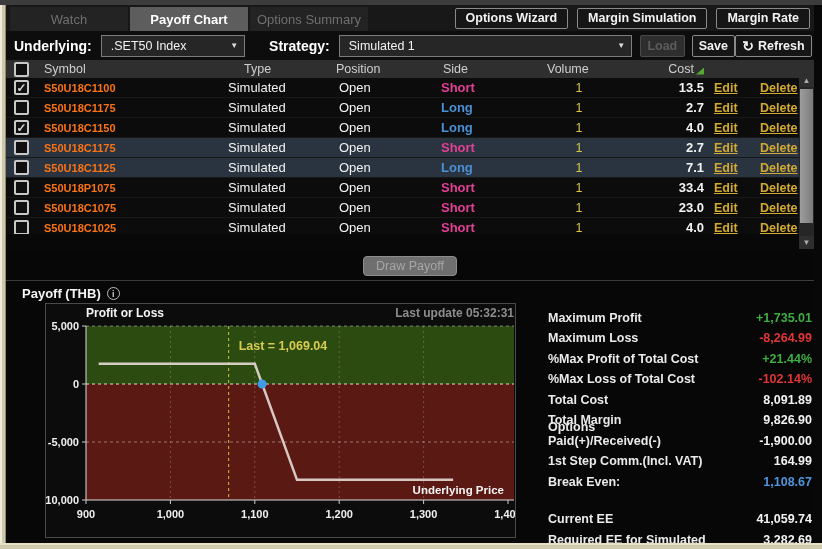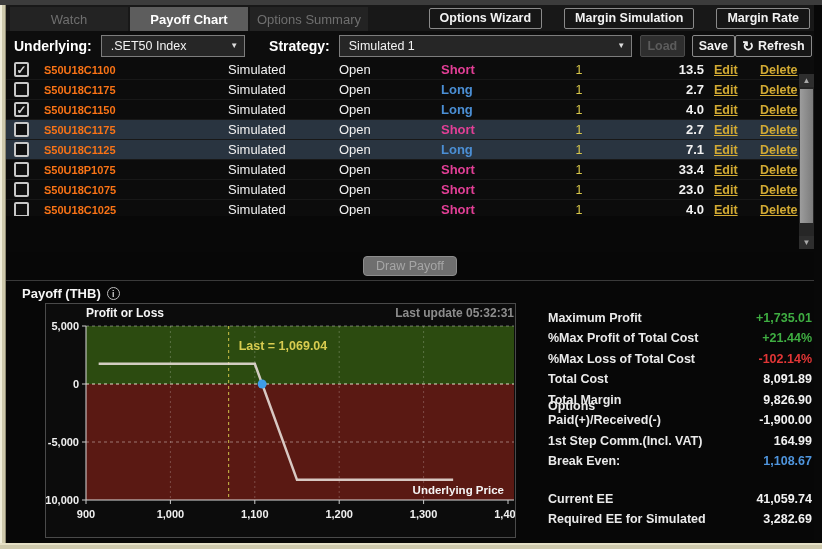--- a/index.html
+++ b/index.html
@@ -11,21 +11,21 @@
   .bottom-strip{position:absolute;left:0;top:543px;width:822px;height:6px;
     background:linear-gradient(180deg,#e6e1c6 0 2px,#cfcaad 2px 6px);}
   .content{position:absolute;left:6px;top:5px;width:808px;height:538px;}
 
   
   .tabbar{height:26px;background:#181818;display:flex;align-items:flex-end;padding:0 4px 0 4px;}
   .tabs{display:flex;gap:2px;height:24px;}
   .tab{width:118px;height:24px;display:flex;align-items:center;justify-content:center;
     font-size:13px;color:#6f6f6f;background:#232323;cursor:pointer;}
   .tab.active{background:#5d5d5d;color:#fff;font-weight:700;}
-  .topbtns{margin-left:auto;display:flex;gap:22px;align-items:center;height:24px;padding-bottom:2px;}
+  .topbtns{margin-left:auto;display:flex;gap:9px;align-items:center;height:24px;padding-bottom:2px;}
   .tbtn{height:21px;display:flex;align-items:center;padding:0 10px;background:#161616;
     border:1px solid #8a8a8a;border-radius:2px;color:#f2f2f2;font-size:12.5px;font-weight:600;cursor:pointer;}
 
   
   .toolbar{height:29px;display:flex;align-items:center;padding-left:8px;background:#0d0d0d;}
   .tlabel{color:#fff;font-weight:700;font-size:14px;margin-right:9px;}
   .dd{height:22px;background:#262626;border:1px solid #7d7d7d;color:#f2f2f2;font-size:12.5px;
     display:flex;align-items:center;padding:0 6px 0 9px;cursor:pointer;}
   .dd .caret{margin-left:auto;font-size:8px;color:#ddd;padding-left:8px;}
   .dd.underlying{width:146px;margin-right:24px;}
@@ -130,20 +130,36 @@
       </div>
       <div class="sbtn load">Load</div>
       <div class="sbtn save">Save</div>
       <div class="sbtn refresh">
         <span class="refresh-ico">↻</span>
         <span>Refresh</span>
       </div>
     </div>
 
     <div class="table-area">
+      <div class="grid-row thead">
+        <div>
+            <div class="cb"></div>
+          </div>
+        <div class="h">Symbol</div>
+        <div class="h h-type">Type</div>
+        <div class="h h-pos">Position</div>
+        <div class="h h-side">Side</div>
+        <div class="h h-vol">Volume</div>
+        <div class="h h-cost">
+          <span>Cost</span>
+          <span class="sort-tri"></span>
+        </div>
+        <div></div>
+          <div></div>
+      </div>
       <div class="rows">
           <div class="grid-row trow">
             <div>
               <div class="cb">✓</div>
             </div>
             <div class="c-sym">S50U18C1100</div>
             <div class="c-type">Simulated</div>
             <div class="c-pos">Open</div>
             <div class="c-side Short">Short</div>
             <div class="c-vol">1</div>
@@ -301,20 +317,24 @@
               <text x="192.66975999999997" y="46" fill="#d8cc50" font-size="12.5" text-anchor="start" font-weight="700">Last = 1,069.04</text>
               <text x="458" y="190" fill="#f5f5f5" font-size="11.5" text-anchor="end" font-weight="700">Underlying Price</text>
             </svg>
         </div>
         <div class="stats">
             <div class="stat-row">
               <span class="stat-label">Maximum Profit</span>
               <span class="stat-value" style="color: rgb(63, 174, 66);">+1,735.01</span>
             </div>
             <div class="stat-row">
+              <span class="stat-label">Maximum Loss</span>
+              <span class="stat-value" style="color: rgb(226, 54, 54);">-8,264.99</span>
+            </div>
+            <div class="stat-row">
               <span class="stat-label">%Max Profit of Total Cost</span>
               <span class="stat-value" style="color: rgb(63, 174, 66);">+21.44%</span>
             </div>
             <div class="stat-row">
               <span class="stat-label">%Max Loss of Total Cost</span>
               <span class="stat-value" style="color: rgb(226, 54, 54);">-102.14%</span>
             </div>
             <div class="stat-row">
               <span class="stat-label">Total Cost</span>
               <span class="stat-value" style="color: rgb(242, 242, 242);">8,091.89</span>

